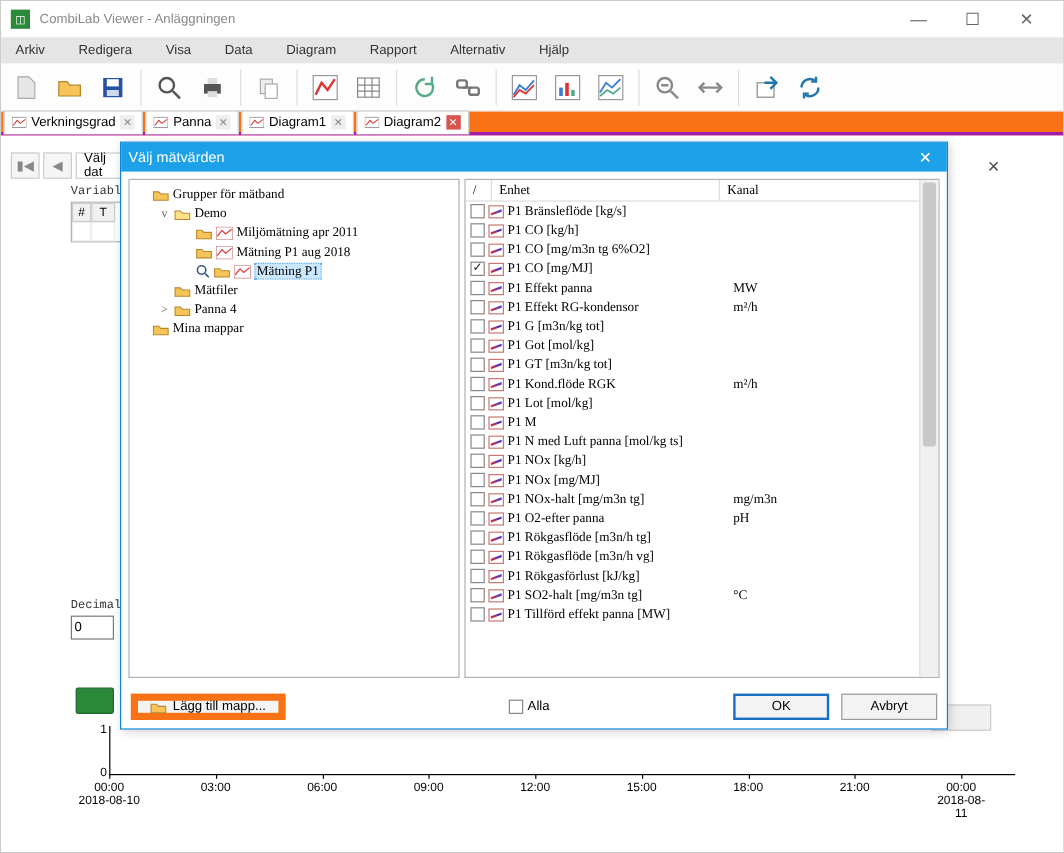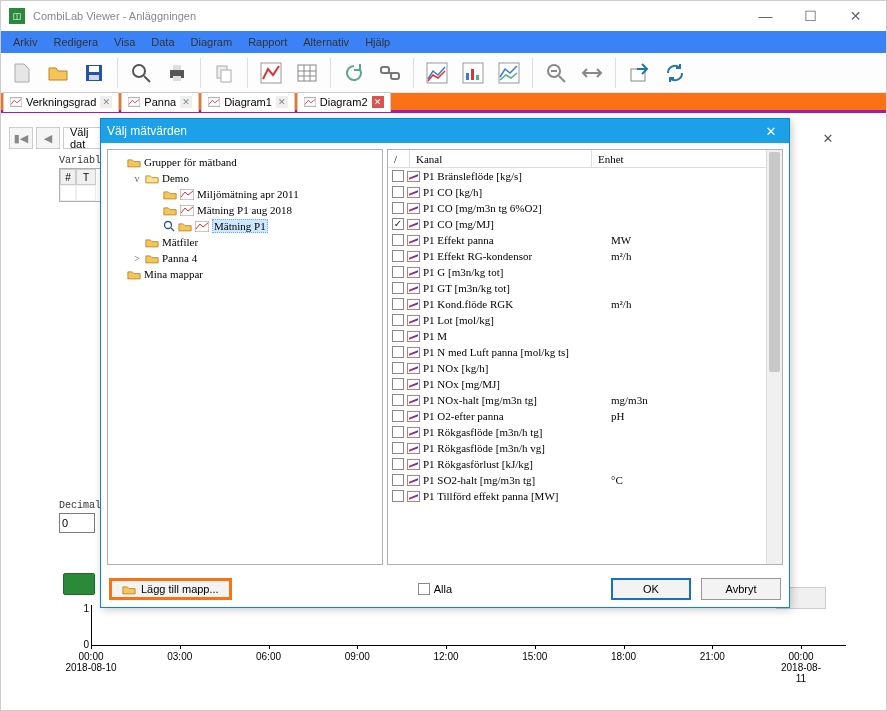--- a/index.html
+++ b/index.html
@@ -40,21 +40,22 @@
   .win-btn {
     width: 45px; height: 28px;
     display:flex; align-items:center; justify-content:center;
     color:#666; font-size:14px;
   }
   .menubar {
     height: 22px;
     display: flex;
     align-items: center;
     padding: 0 4px;
-    background:#3b82f6;
+    background:#e5e5e5;
+    gap:12px;
   }
   .menubar .menu-item { padding: 2px 8px; color:#333; }
   .toolbar {
     height: 40px;
     display: flex;
     align-items: center;
     padding: 2px 4px;
     background:#fdfdfd;
     border-bottom: 1px solid #e5e5e5;
     gap: 2px;
@@ -239,21 +240,21 @@
   }
   .scroll-thumb {
     position:absolute; top:2px; left:2px; right:2px; height:220px;
     background:#c8c8c8; border-radius:2px;
   }
   .dlg-footer {
     height:36px; display:flex; align-items:center; padding:4px 8px; gap:10px;
   }
   .add-folder-btn {
     height:22px; padding:0 10px;
-    border:3px solid #f97316; background:#f3f3f3;
+    border:6px solid #f97316; background:#f3f3f3;
     display:flex; align-items:center; gap:5px;
   }
   .alla-wrap {
     display:flex; align-items:center; gap:4px;
     margin-left: 176px;
   }
   .btn {
     width:80px; height:22px;
     border:1px solid #999; background:#f3f3f3;
     display:flex; align-items:center; justify-content:center;
@@ -599,22 +600,22 @@
           <span class="tree-toggle"></span>
           <svg class="folder-icon" viewBox="0 0 16 12">
             <path fill="#f6c459" stroke="#b8862b" d="M1 3h5l2 2h7v6H1z"></path>
           </svg>
           <span class="label-text">Mina mappar</span>
         </div>
       </div>
     <div class="list-pane">
       <div class="list-header">
         <div class="col" style="width:22px">/</div>
+        <div class="col" style="flex:1">Enhet</div>
         <div class="col" style="width:182px">Kanal</div>
-        <div class="col" style="flex:1">Enhet</div>
       </div>
       <div class="list-rows" id="list-rows">
           <div class="list-row">
             <div class="chk"></div>
             <div class="sig-icon"></div>
             <div class="kanal">P1 Bränsleflöde [kg/s]</div>
             <div class="enhet"></div>
           </div>
           <div class="list-row">
             <div class="chk"></div>
@@ -643,20 +644,26 @@
           <div class="list-row">
             <div class="chk"></div>
             <div class="sig-icon"></div>
             <div class="kanal">P1 Effekt RG-kondensor</div>
             <div class="enhet">m²/h</div>
           </div>
           <div class="list-row">
             <div class="chk"></div>
             <div class="sig-icon"></div>
             <div class="kanal">P1 G [m3n/kg tot]</div>
+            <div class="enhet"></div>
+          </div>
+          <div class="list-row">
+            <div class="chk"></div>
+            <div class="sig-icon"></div>
+            <div class="kanal">P1 Got [mol/kg]</div>
             <div class="enhet"></div>
           </div>
           <div class="list-row">
             <div class="chk"></div>
             <div class="sig-icon"></div>
             <div class="kanal">P1 GT [m3n/kg tot]</div>
             <div class="enhet"></div>
           </div>
           <div class="list-row">
             <div class="chk"></div>

